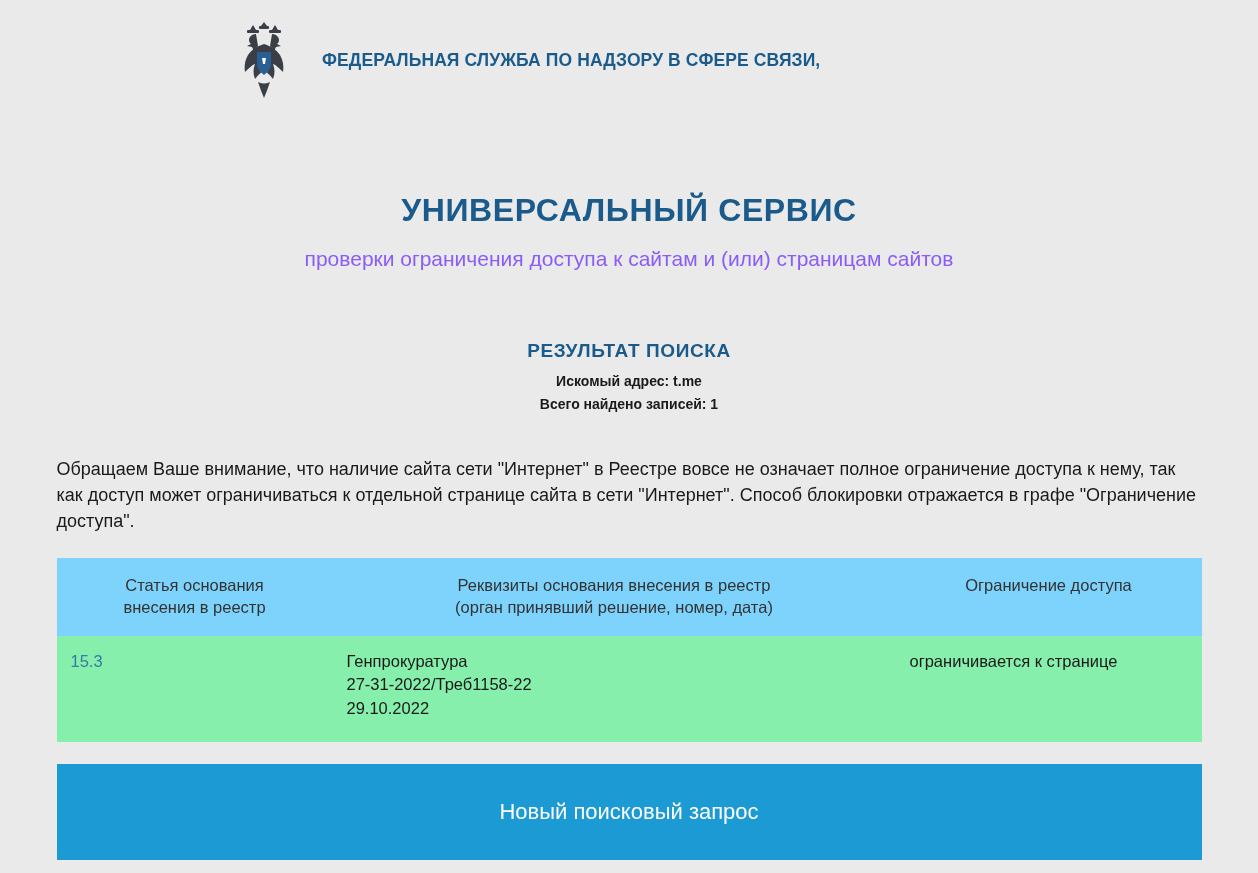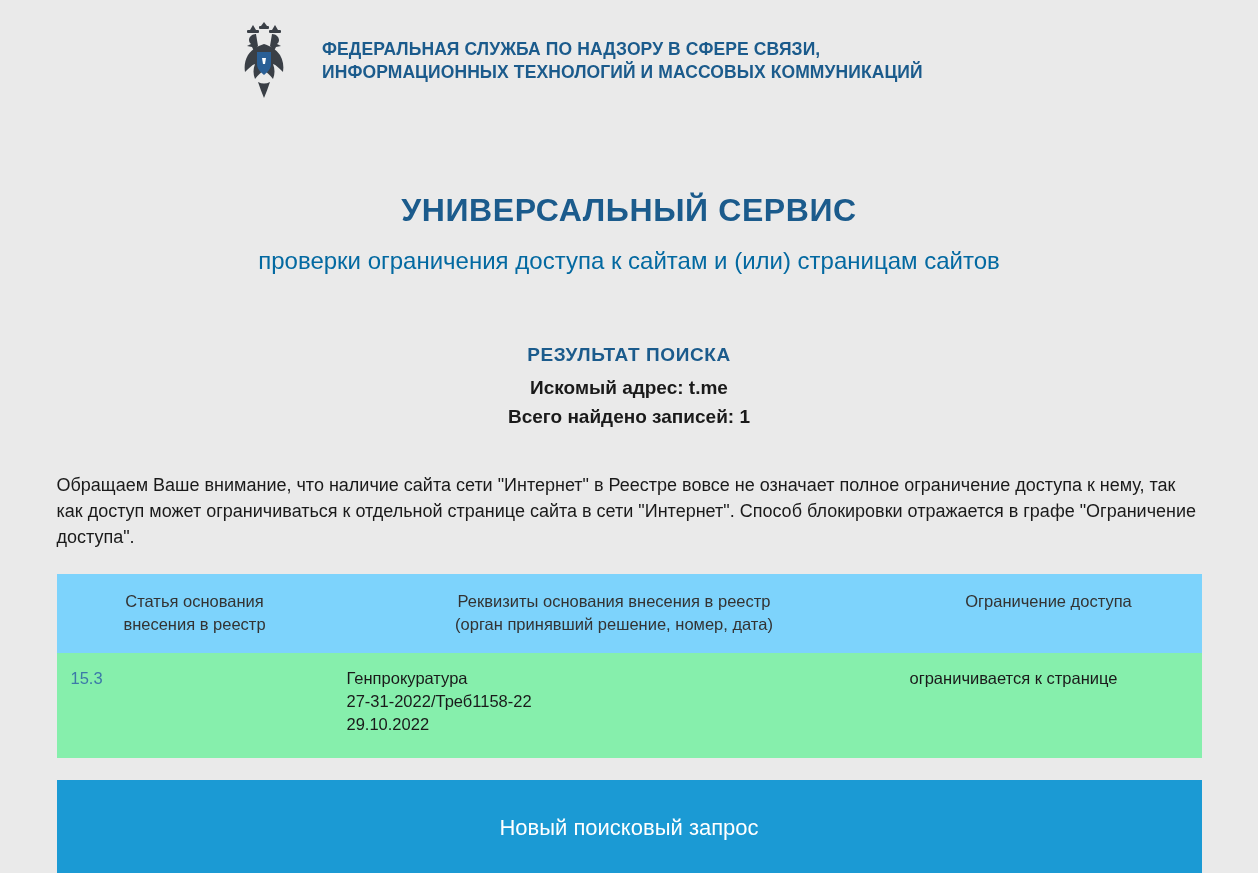--- a/index.html
+++ b/index.html
@@ -50,39 +50,39 @@
     margin-top: 92px;
     font-size: 32px;
     font-weight: bold;
     color: #1b5b8c;
     letter-spacing: 0.6px;
     text-transform: uppercase;
   }
   .subtitle {
     text-align: center;
     margin-top: 14px;
-    font-size: 24px;
+    font-size: 21px;
     line-height: 1.5;
-    color: #0369a1;
+    color: #8b5cf6;
   }
   .subtitle div { white-space: nowrap; }
 
   .result-title {
     text-align: center;
     margin-top: 65px;
     font-size: 19px;
     font-weight: bold;
     color: #1b5b8c;
     letter-spacing: 0.6px;
     text-transform: uppercase;
   }
   .result-line {
     text-align: center;
     margin-top: 11px;
-    font-size: 19px;
+    font-size: 14px;
     font-weight: bold;
     color: #1a1a1a;
   }
   .result-line.second { margin-top: 7px; }
 
   
   .notice {
     margin: 44px auto 0 auto;
     width: 1145px;
     font-size: 18px;
@@ -170,21 +170,20 @@
 
           <path d="M26 60 c2 6 4 11 6 16 c2 -5 4 -10 6 -16 c-4 2 -8 2 -12 0 z"></path>
         </g>
 
         <path d="M25 30 h14 v12 c0 6 -5 9 -7 11 c-2 -2 -7 -5 -7 -11 z" fill="#2a5f96"></path>
         <path d="M30 36 l4 0 l-1 6 l-2 0 z" fill="#ffffff"></path>
       </svg>
     </span>
     <div class="header-text">
       <div>Федеральная служба по надзору в сфере связи,</div>
-      <div>информационных технологий и массовых коммуникаций</div>
     </div>
   </div>
 
   <div class="main-title">Универсальный сервис</div>
   <div class="subtitle">
     <div>проверки ограничения доступа к сайтам и (или) страницам сайтов</div>
   </div>
 
   <div class="result-title">РЕЗУЛЬТАТ ПОИСКА</div>
   <div class="result-line">Искомый адрес: t.me</div>

